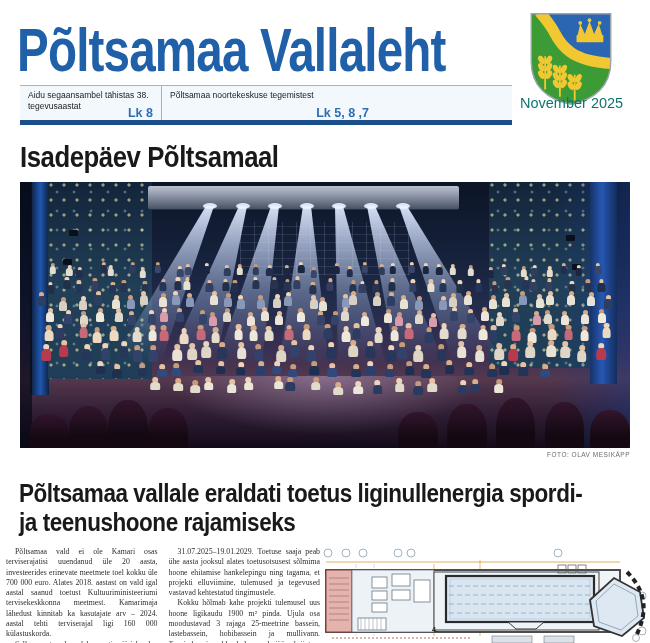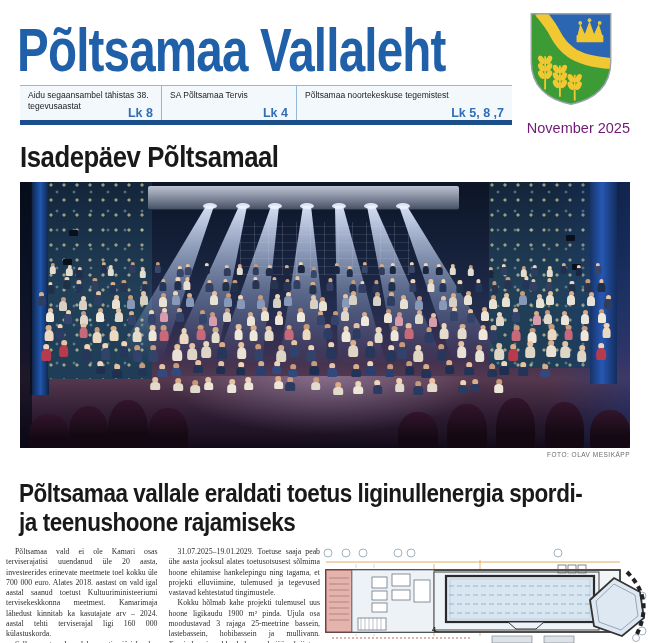--- a/index.html
+++ b/index.html
@@ -4,22 +4,22 @@
 <style>
   html,body{margin:0;padding:0;background:#e8e8e8;}
   .page{position:relative;width:650px;height:643px;background:#ffffff;overflow:hidden;
         font-family:"Liberation Sans",sans-serif;}
 
   
   .masthead-title{position:absolute;left:17px;top:20px;font-size:58px;font-weight:bold;
         color:#1f60a9;letter-spacing:-1px;line-height:1;white-space:nowrap;
         transform:scale(.82,1.04);transform-origin:left top;}
   .arms{position:absolute;left:524px;top:10px;width:94px;height:97px;}
-  .issue-date{position:absolute;left:520px;top:120px;width:110px;text-align:right;
-        font-size:14.5px;color:#701a75;}
+  .issue-date{position:absolute;left:520px;top:95px;width:110px;text-align:left;
+        font-size:14.5px;color:#0f766e;}
 
   
   .teaser-bar{position:absolute;left:20px;top:85px;width:492px;height:35px;display:flex;
         border-top:1px solid #93b9da;background:#f2f8fc;}
   .teaser-cell{position:relative;box-sizing:border-box;padding:4px 6px 2px 8px;}
   .teaser-cell.c1{width:141px;}
   .teaser-cell.c2{width:135px;border-left:1px solid #93b9da;}
   .teaser-cell.c3{width:216px;border-left:1px solid #93b9da;}
   .teaser-text{font-size:8.5px;line-height:1.3;color:#222;}
   .page-ref{position:absolute;right:8px;bottom:1px;font-size:12.5px;font-weight:bold;color:#2f6eb6;}
@@ -135,24 +135,20 @@
     </g>
     <path d="M7,4 H93 V56 C93,82 76,97 50,102 C24,97 7,82 7,56 Z" fill="none" stroke="#9aa4ad" stroke-width="1.6"></path>
   </svg>
 
   <div class="issue-date">November 2025</div>
 
   <div class="teaser-bar">
     <div class="teaser-cell c1">
       <div class="teaser-text">Aidu segaansambel tähistas 38. tegevusaastat</div>
       <div class="page-ref">Lk 8</div>
-    </div>
-    <div class="teaser-cell c2">
-      <div class="teaser-text">SA Põltsamaa Tervis</div>
-      <div class="page-ref">Lk 4</div>
     </div>
     <div class="teaser-cell c3">
       <div class="teaser-text">Põltsamaa noortekeskuse tegemistest</div>
       <div class="page-ref">Lk 5, 8 ,7</div>
     </div>
   </div>
   <div class="masthead-rule"></div>
 
   <div class="lead-headline">Isadepäev Põltsamaal</div>
 

